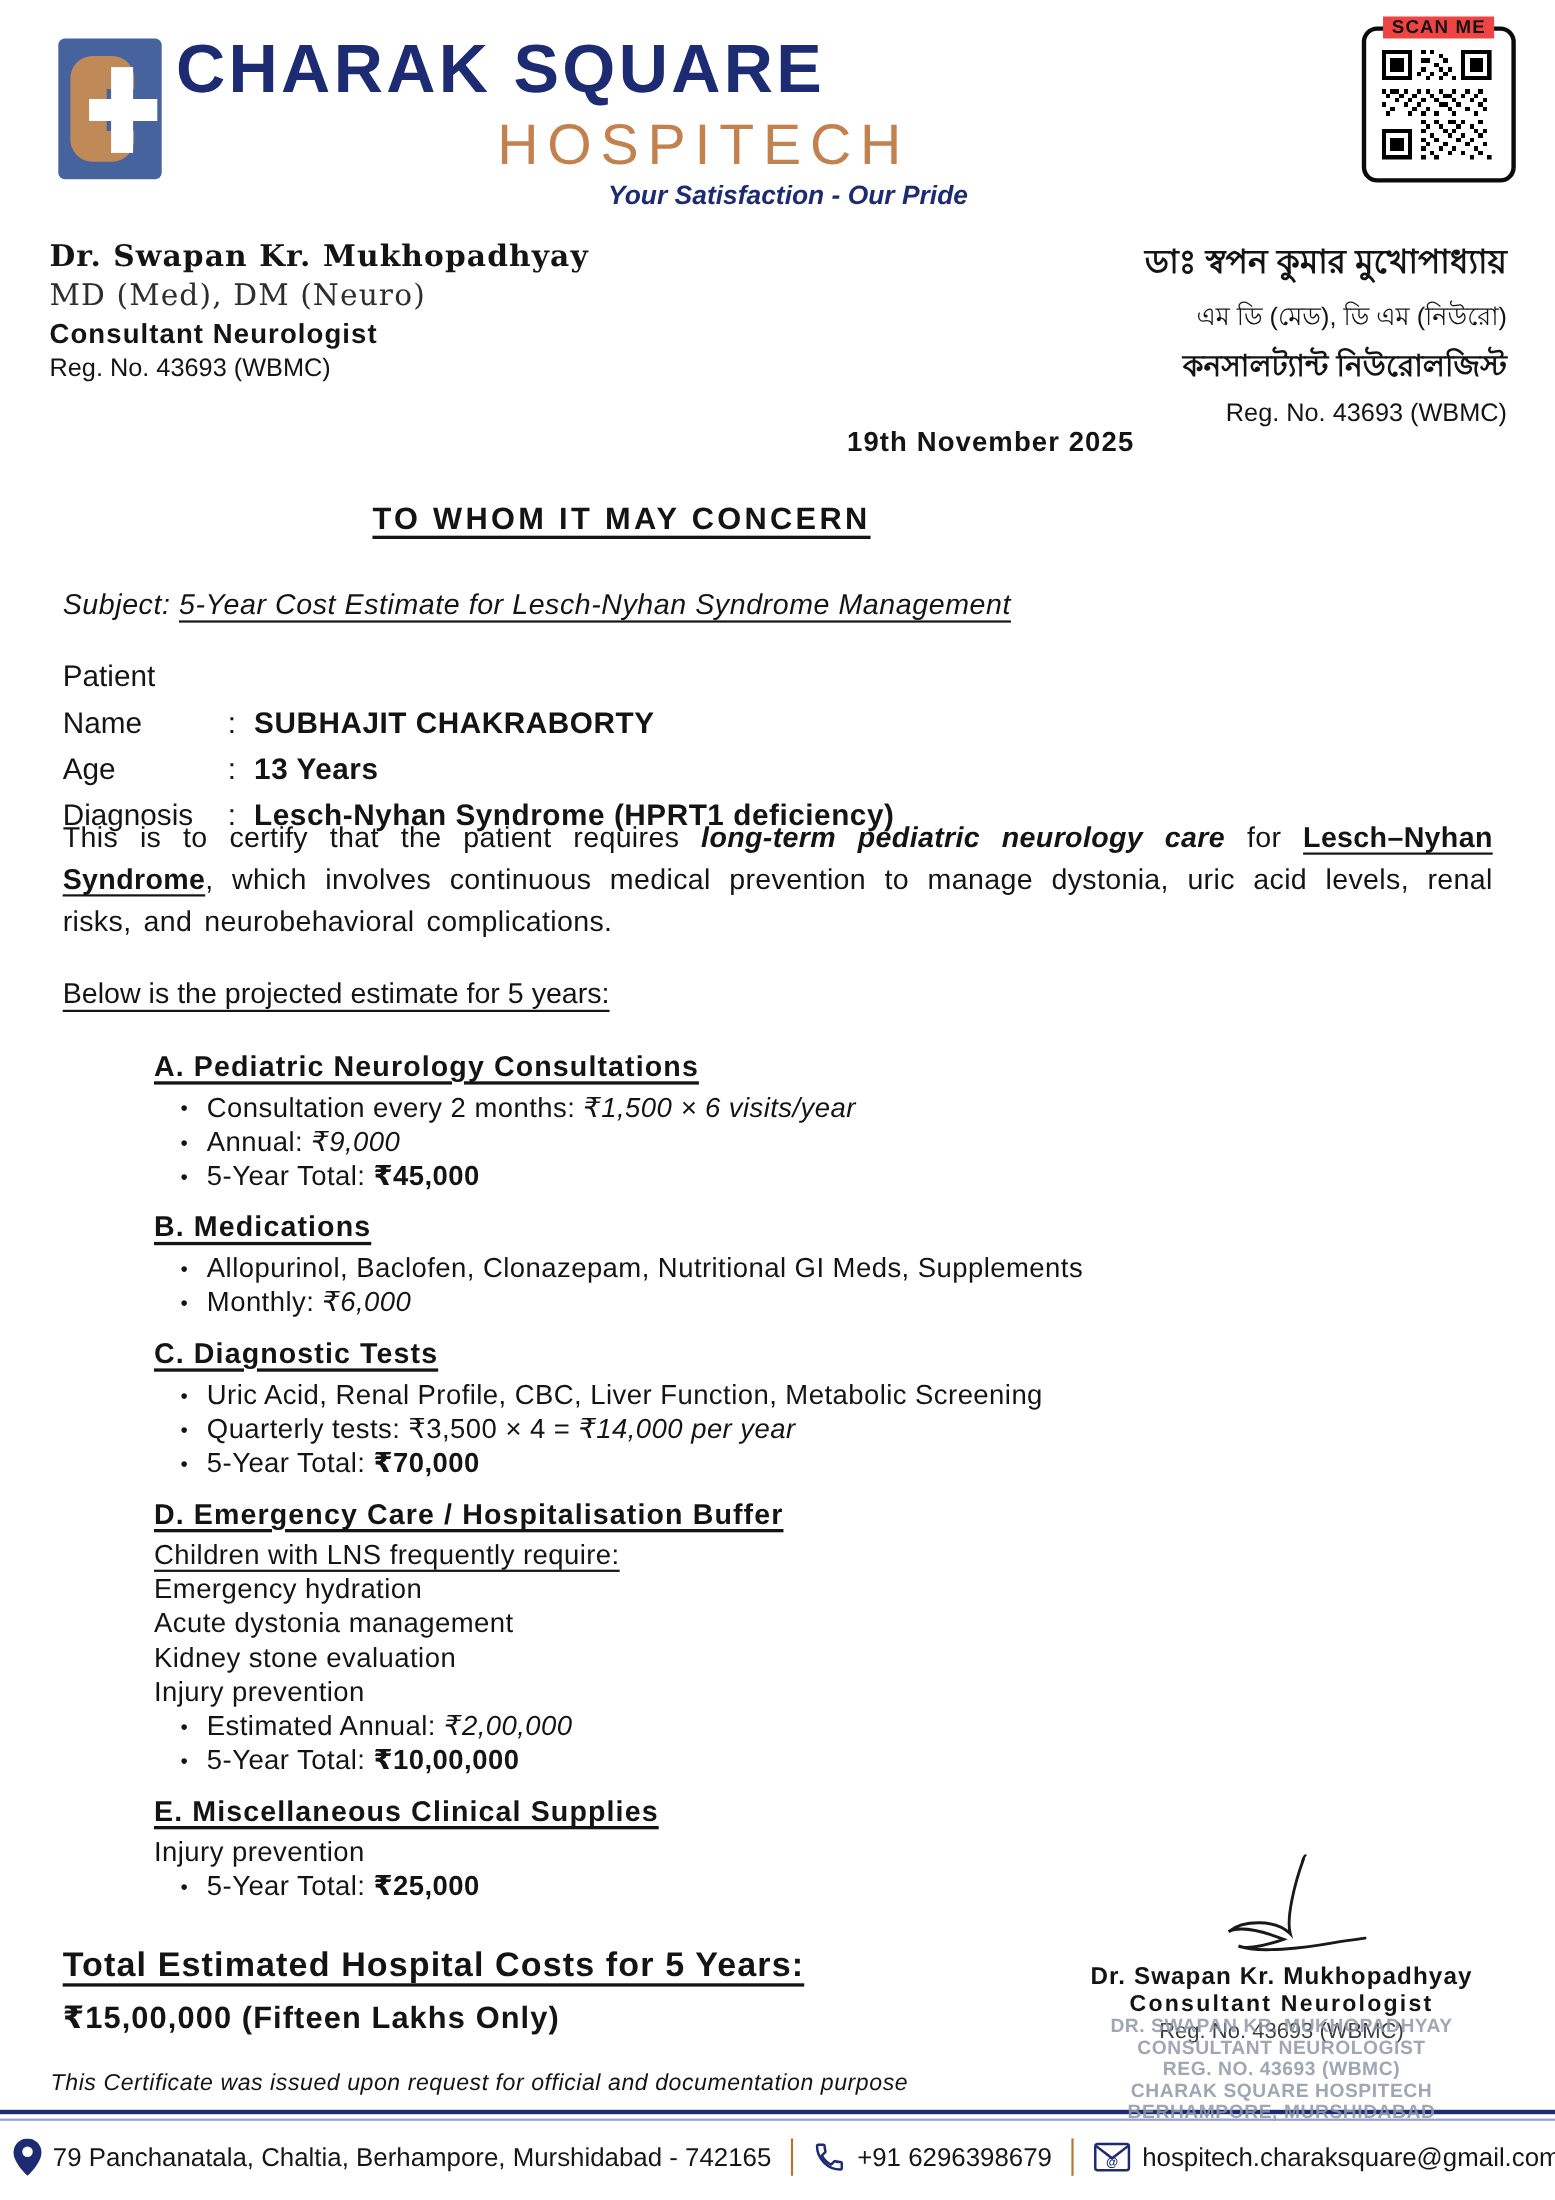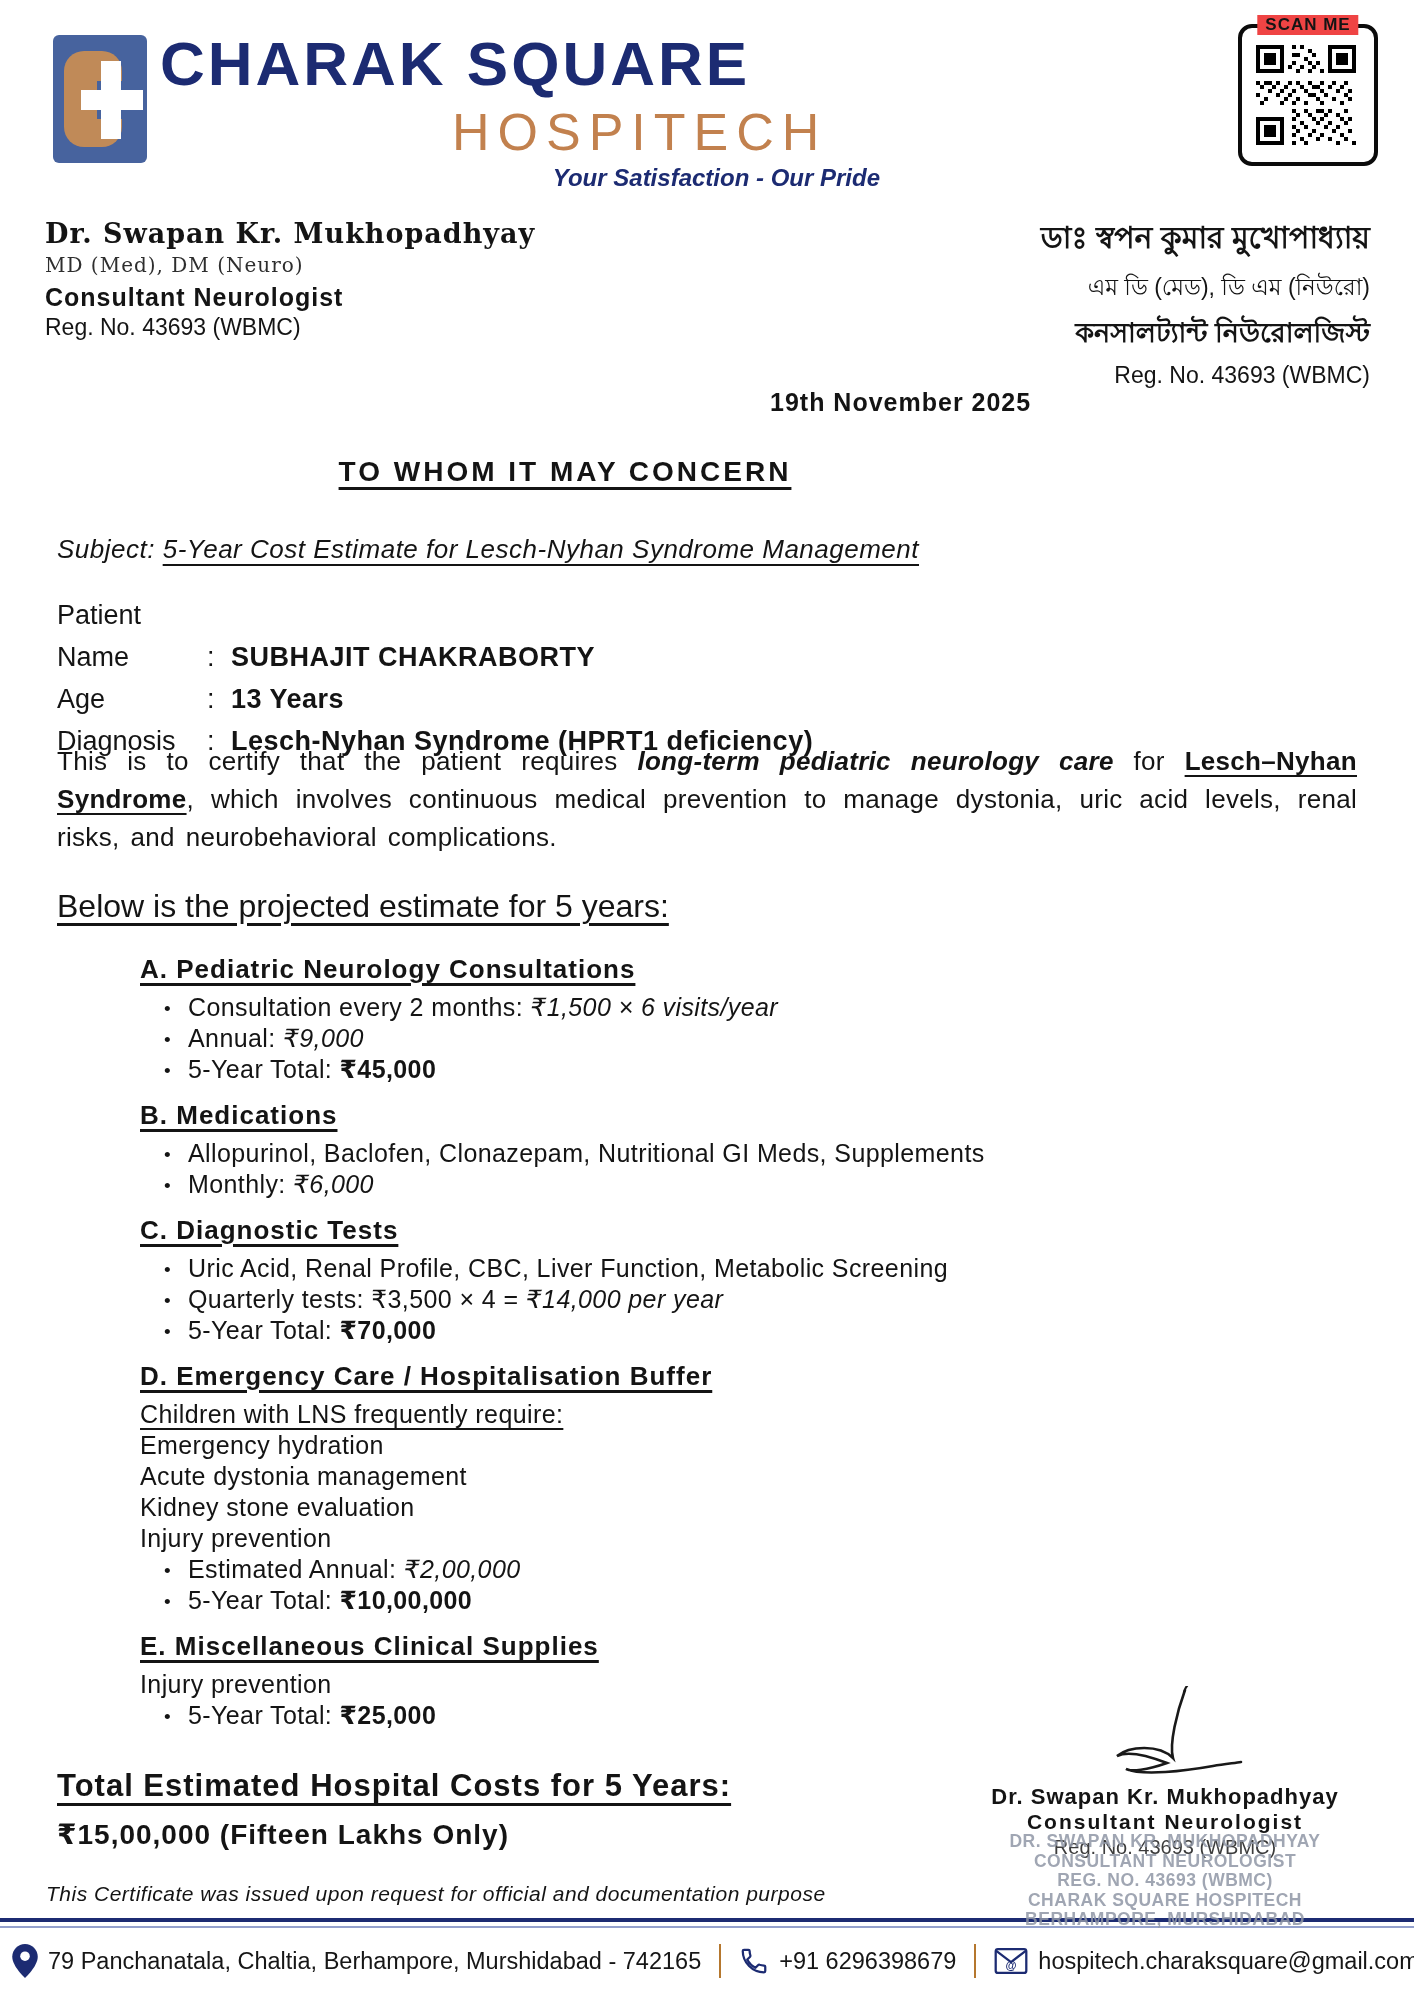--- a/index.html
+++ b/index.html
@@ -19,21 +19,21 @@
            font-size:24px;font-weight:700;font-style:italic;color:#1c2b72;}
 
   .qr-box{position:absolute;left:1238px;top:24px;width:132px;height:134px;border:4px solid #0b0b0b;border-radius:14px;}
   .qr-label{position:absolute;top:-13px;left:50%;transform:translateX(-50%);background:#ef4444;padding:0 8px;
             font-weight:700;font-size:17px;letter-spacing:1px;white-space:nowrap;}
   .qr-img{position:absolute;left:14px;top:17px;}
 
   
   .doc-left{position:absolute;left:45px;top:218px;}
   .dl-name{font-family:"DejaVu Serif","Liberation Serif",serif;font-weight:700;font-size:27px;letter-spacing:1px;}
-  .dl-deg{font-family:"DejaVu Serif","Liberation Serif",serif;font-size:20px;color:#2e2e2e;letter-spacing:1px;margin-top:4px;}
+  .dl-deg{font-family:"DejaVu Serif","Liberation Serif",serif;font-size:27px;color:#2e2e2e;letter-spacing:1px;margin-top:4px;}
   .dl-title{font-size:25px;font-weight:700;margin-top:6px;letter-spacing:1px;}
   .dl-reg{font-size:23px;margin-top:2px;}
 
   .doc-right{position:absolute;right:44px;top:214px;text-align:right;}
   .dr-name{font-size:30px;font-weight:700;}
   .dr-deg{font-size:23px;margin-top:4px;}
   .dr-title{font-size:27px;font-weight:700;margin-top:4px;}
   .dr-reg{font-size:23px;margin-top:5px;}
 
   
@@ -46,21 +46,21 @@
   .patient{position:absolute;left:57px;top:594px;font-size:27px;line-height:42px;}
   .p-label{display:inline-block;width:150px;}
   .p-sep{display:inline-block;width:24px;}
   .p-val{font-weight:700;letter-spacing:.5px;}
 
   .para{position:absolute;left:57px;top:742px;width:1300px;font-size:26px;line-height:38px;
         text-align:justify;letter-spacing:.3px;word-spacing:3.5px;}
   .para .bi{font-weight:700;font-style:italic;}
   .para .bu{font-weight:700;text-decoration:underline;text-underline-offset:5px;}
 
-  .intro{position:absolute;left:57px;top:888px;font-size:32px;text-decoration:underline;text-underline-offset:6px;}
+  .intro{position:absolute;left:57px;top:888px;font-size:26px;text-decoration:underline;text-underline-offset:6px;}
 
   .sections{position:absolute;left:140px;top:939px;width:1150px;}
   .sec-h{font-size:26px;font-weight:700;letter-spacing:1px;line-height:33px;margin:14px 0 6px 0;
          text-decoration:underline;text-underline-offset:5px;text-decoration-thickness:2.5px;}
   .bullet{position:relative;padding-left:48px;font-size:25px;line-height:31px;letter-spacing:.4px;}
   .bullet::before{content:"•";position:absolute;left:24px;top:1px;font-size:19px;}
   .bullet em{font-style:italic;}
   .bullet strong{font-weight:700;}
   .plain{font-size:25px;line-height:31px;letter-spacing:.4px;}
   .sub-u{font-size:25px;line-height:31px;letter-spacing:.4px;text-decoration:underline;text-underline-offset:5px;}

